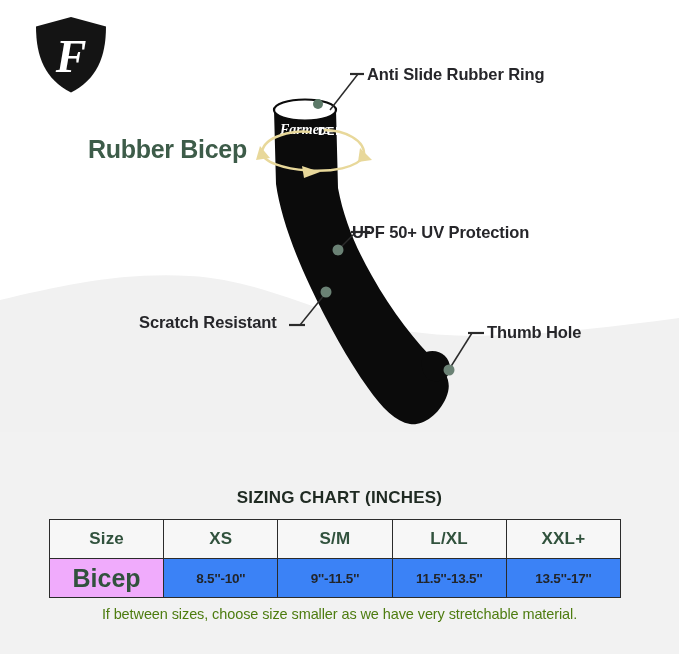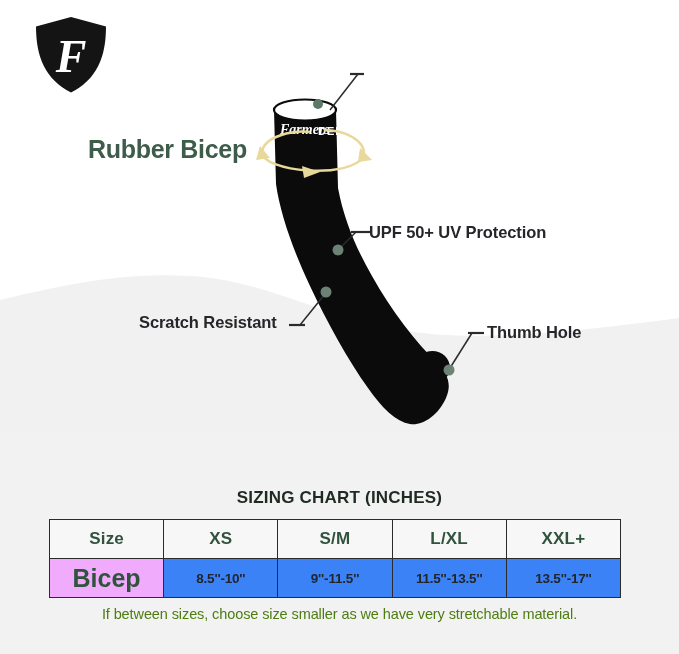--- a/index.html
+++ b/index.html
@@ -23,21 +23,21 @@
 
   
   .label{
     position:absolute;
     font-weight:bold;
     color:#26262a;
     letter-spacing:-0.1px;
     white-space:nowrap;
   }
   .label-anti{left:367px;top:65px;font-size:16.5px;}
-  .label-upf{left:369px;top:223px;font-size:16.5px;}
+  .label-upf{left:352px;top:223px;font-size:16.5px;}
   .label-scratch{left:139px;top:313px;font-size:16.5px;}
   .label-thumb{left:487px;top:323px;font-size:16.5px;}
   .label-measure{
     left:88px;top:135px;font-size:25px;
     color:#3d5c49;letter-spacing:-0.3px;
   }
 
   
   .chart-title{
     position:absolute;left:0;right:0;top:488px;
@@ -151,20 +151,21 @@
 
     <line x1="325" y1="294" x2="300" y2="325" stroke="#2b2b2b" stroke-width="1.5"></line>
     <line x1="289" y1="325" x2="305" y2="325" stroke="#2b2b2b" stroke-width="2.2"></line>
     <circle cx="326" cy="292" r="5.5" fill="#6b8275"></circle>
 
     <line x1="450" y1="368" x2="472" y2="333" stroke="#2b2b2b" stroke-width="1.5"></line>
     <line x1="468" y1="333" x2="484" y2="333" stroke="#2b2b2b" stroke-width="2.2"></line>
     <circle cx="449" cy="370" r="5.5" fill="#6b8275"></circle>
   </svg>
 
+  <div class="label label-anti">Anti Slide Rubber Ring</div>
   <div class="label label-upf">UPF 50+ UV Protection</div>
   <div class="label label-scratch">Scratch Resistant</div>
   <div class="label label-thumb">Thumb Hole</div>
   <div class="label label-measure">Rubber Bicep</div>
 
   <div class="chart-title">SIZING CHART (INCHES)</div>
 
   <div class="table-wrap">
     <table class="sizing">
       <tbody>

